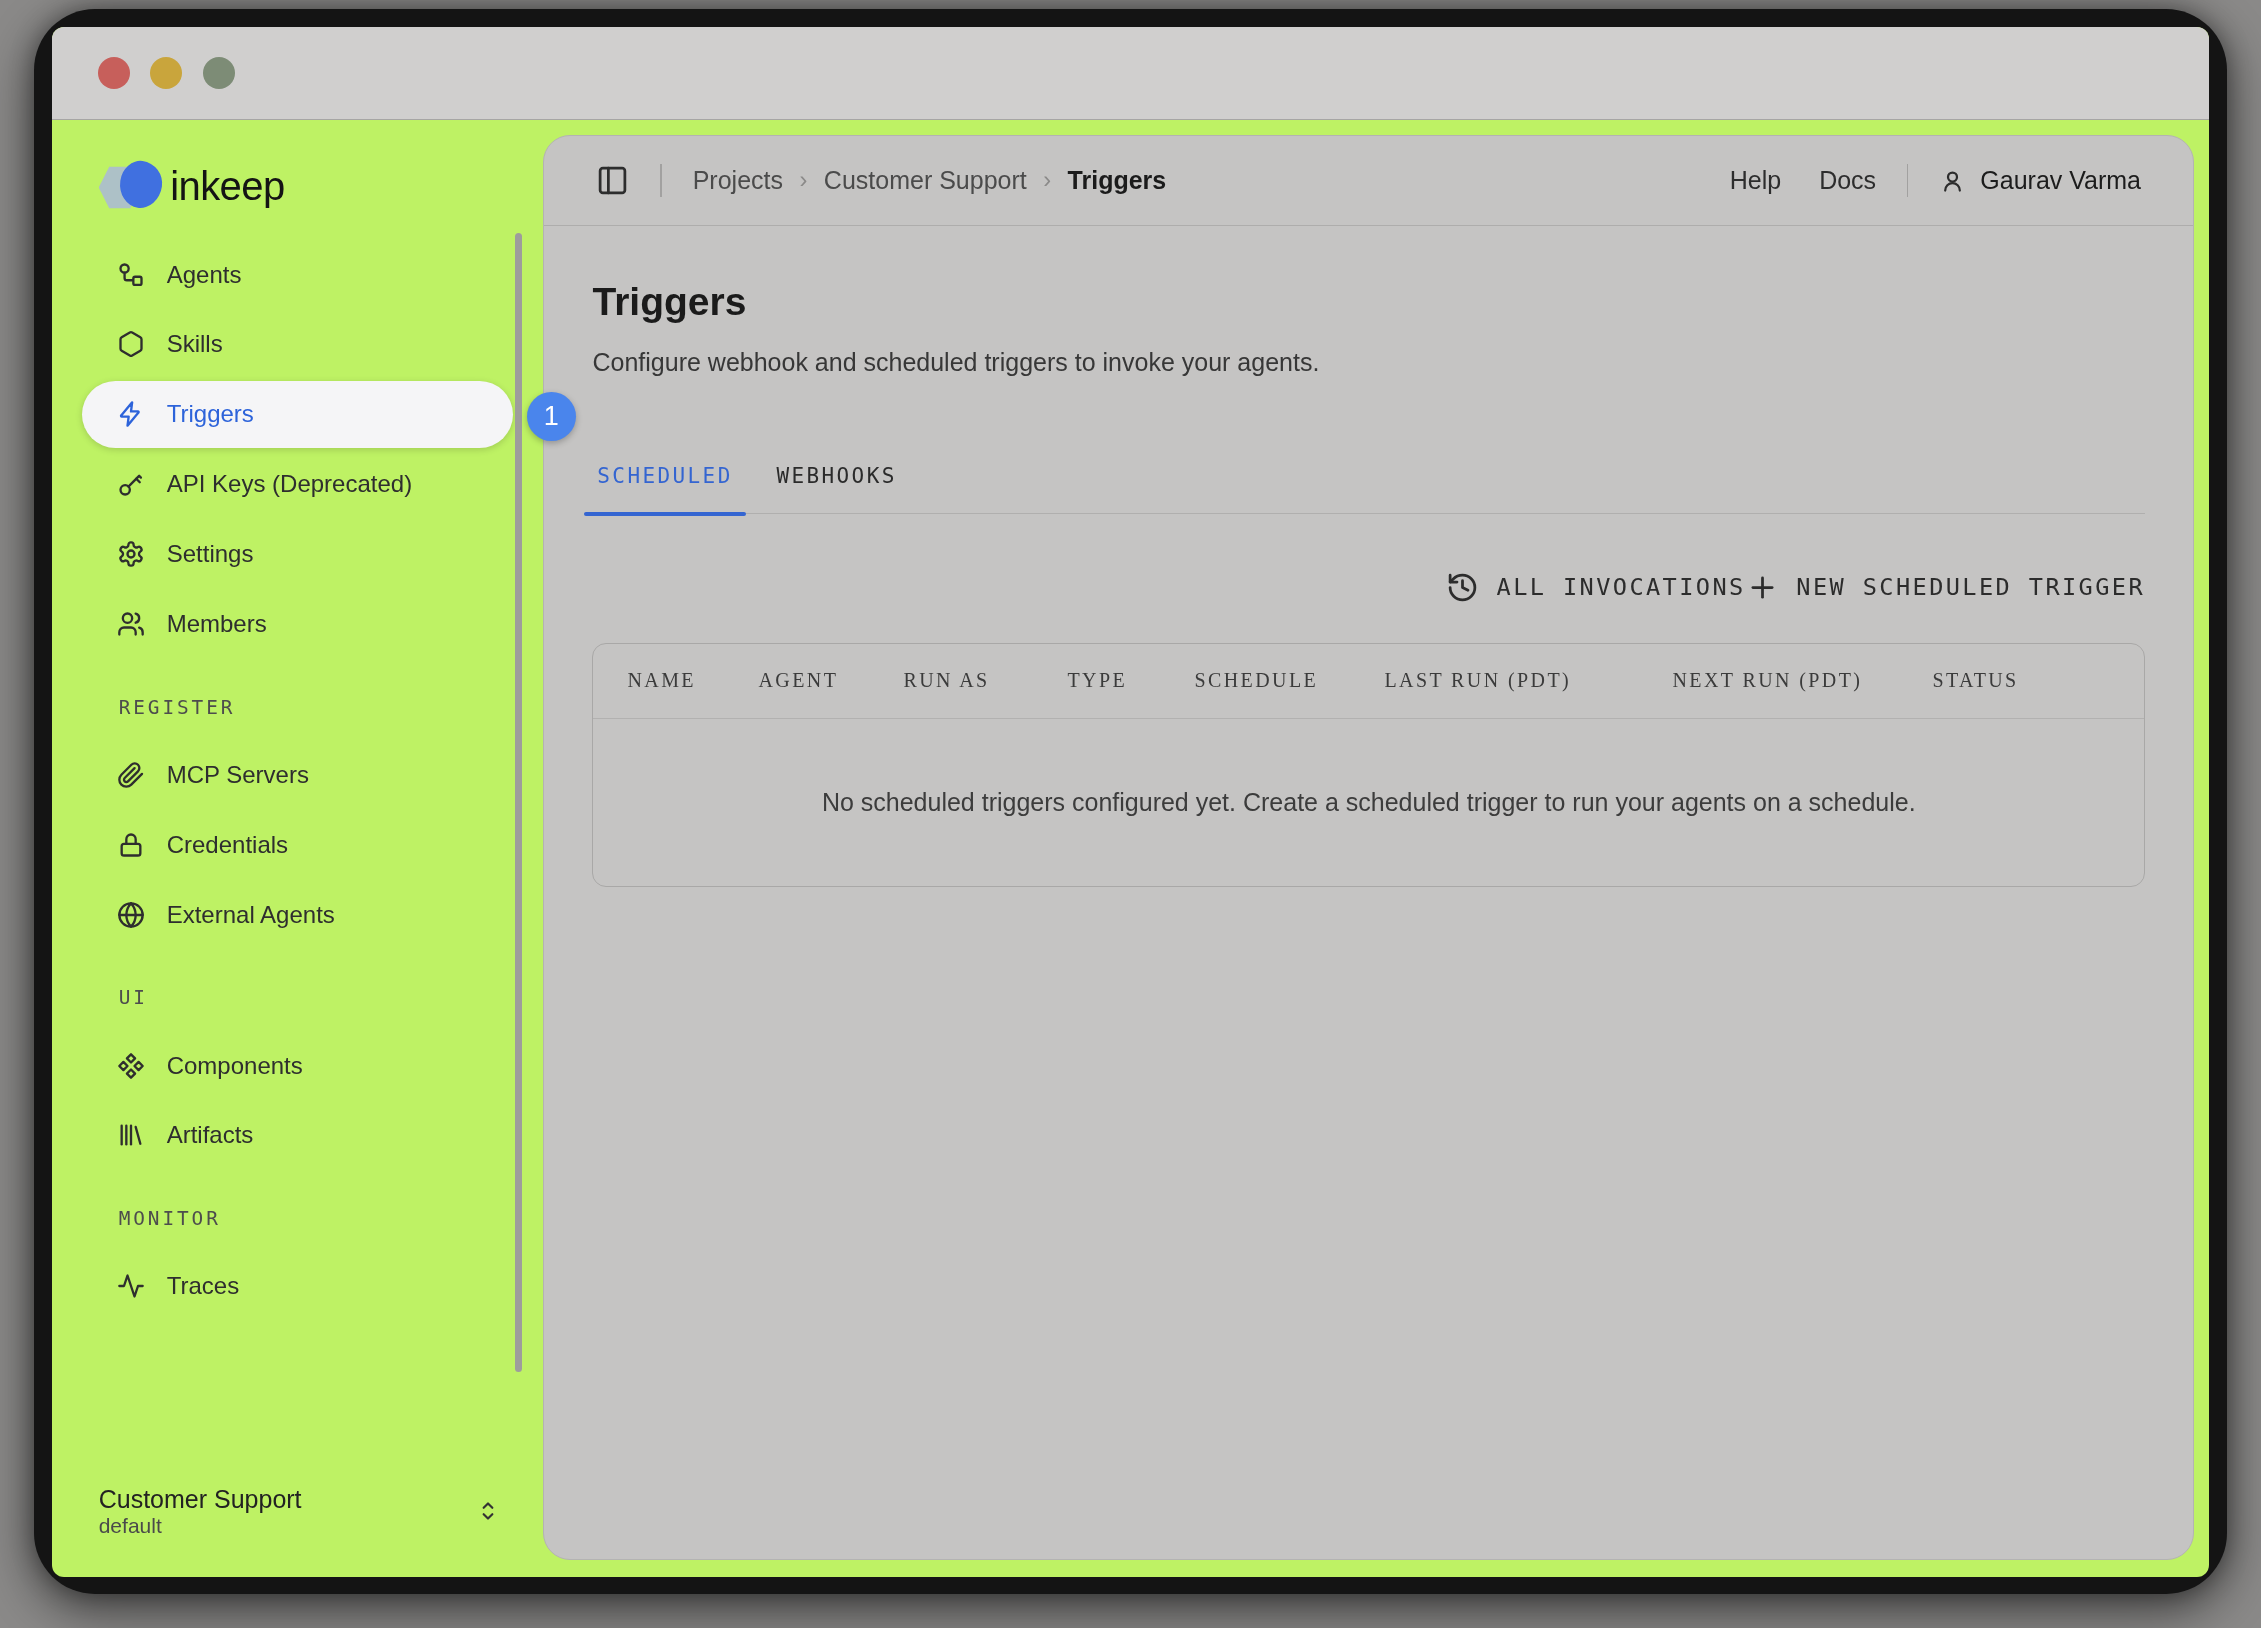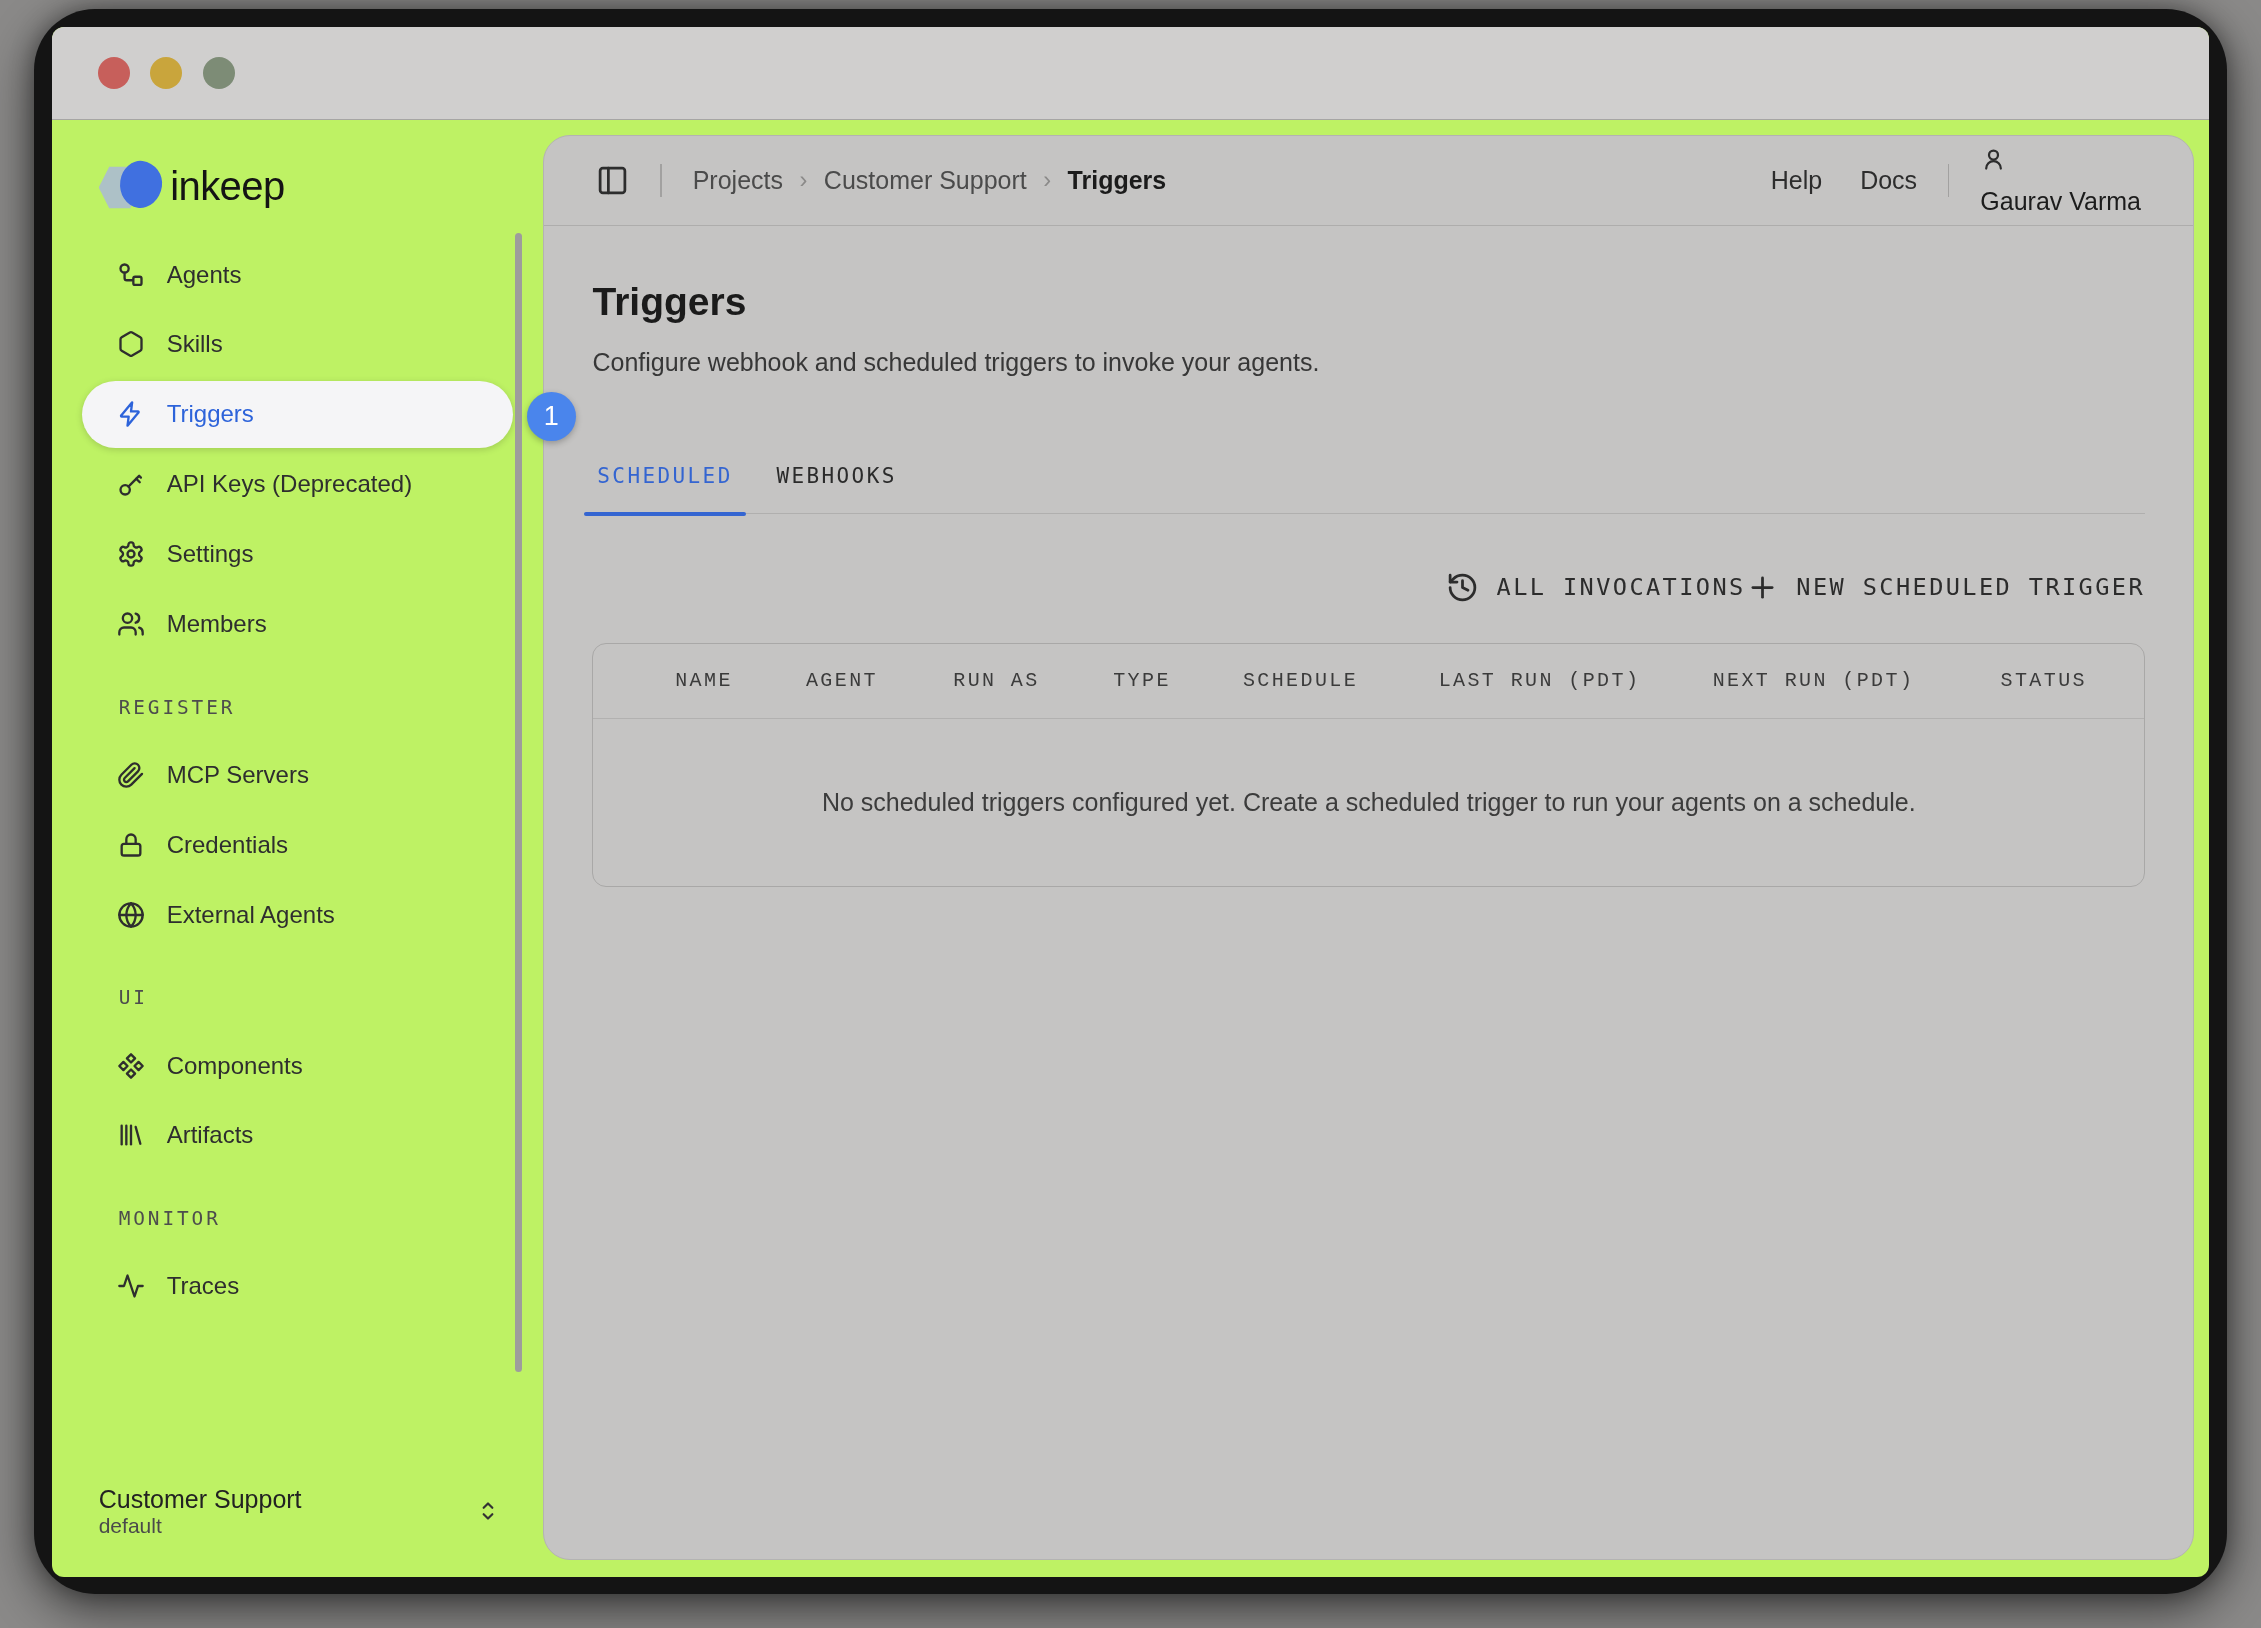--- a/index.html
+++ b/index.html
@@ -55,21 +55,21 @@
   .icon-btn { width:33px; height:33px; color:#2d2d2d; cursor:pointer; flex:none; }
   .icon-btn svg { width:100%; height:100%; }
   .vdivider { width:1.2px; height:33px; background:#a2a1a0; margin:0 31px; flex:none; }
   .breadcrumb { display:flex; align-items:center; gap:16.5px; font-size:25px; color:#4b4b4b; }
   .crumb { cursor:pointer; }
   .crumb-sep { color:#8b8a89; font-size:23.6px; }
   .crumb.current { color:#1b1b1b; font-weight:600; }
   .header-spacer { flex:1; }
   .header-link { font-size:25px; color:#2d2d2d; cursor:pointer; }
   .header-link + .header-link { margin-left:38px; }
-  .user-chip { display:flex; align-items:flex-start; gap:14px; cursor:pointer;flex-direction:column; }
+  .user-chip { display:flex; align-items:flex-end; gap:14px; cursor:pointer; }
   .user-chip svg { width:27px; height:27px; color:#2d2d2d; }
   .user-name { font-size:25px; color:#1c1c1c; font-weight:500; }
 
   .panel-content { flex:1; padding:0 48px; position:relative; min-height:0; }
   .page-title { margin-top:54px; font-size:39px; font-weight:600; color:#1b1b1b; }
   .page-desc { margin-top:23.6px; font-size:25px; color:#373737; }
 
   .tabs { margin-top:87px; margin-left:-8.2px; display:flex; gap:17.7px;
     border-bottom:1.8px solid #b0afae; }
   .tab { font-family:"DejaVu Sans Mono", monospace; font-size:21px; letter-spacing:2.4px;
@@ -78,22 +78,22 @@
   .tab.active::after { content:""; position:absolute; left:0; right:0; bottom:-2.9px; height:4.1px;
     background:#3465d1; border-radius:2.4px; }
 
   .actions { margin-top:57px; display:flex; justify-content:flex-end; align-items:center; }
   .action-btn { display:flex; align-items:center; gap:17.7px; cursor:pointer;
     font-family:"DejaVu Sans Mono", monospace; font-size:23.6px; letter-spacing:2.4px; color:#2c2c2c; }
   .action-btn svg { width:33px; height:33px; flex:none; }
 
   .trigger-table { margin-top:39px; border:1.2px solid #a9a8a7; border-radius:14px; overflow:hidden; }
   .thead { display:grid; grid-template-columns:131px 145px 164px 127px 190px 288px 260px 1fr;
-    padding-left:45px; height:75px; align-items:center; border-bottom:1.2px solid #b2b1b0;
-    font-family:Liberation Mono, monospace; font-size:20px; letter-spacing:2.4px; color:#3b3b3b;text-align:center; }
+    padding-left:34px; height:75px; align-items:center; border-bottom:1.2px solid #b2b1b0;
+    font-family:Liberation Serif, serif; font-size:20px; letter-spacing:2.4px; color:#3b3b3b; }
   .empty-row { height:167px; display:flex; align-items:center; justify-content:center;
     font-size:25px; color:#3c3c3c; }
 
   .annotation-badge { position:absolute; left:-17.7px; top:256px; width:49px; height:49px;
     border-radius:50%; background:#4a85ec; color:#fff; font-size:27px; font-weight:500;
     display:flex; align-items:center; justify-content:center;
     box-shadow:0 2.4px 5.9px rgba(0,0,0,.25); z-index:5; }
 
   svg.ic { fill:none; stroke:currentColor; stroke-width:2; stroke-linecap:round; stroke-linejoin:round; }
 </style>

